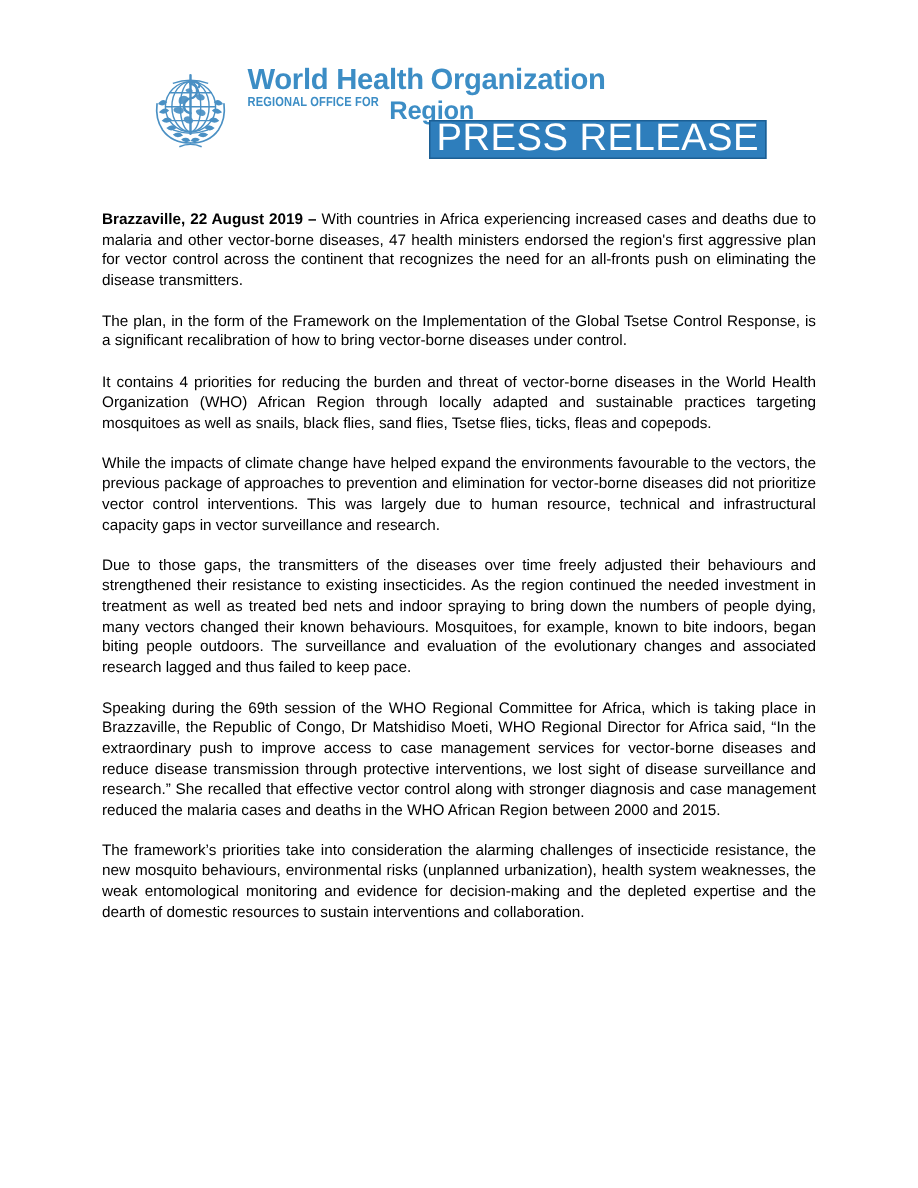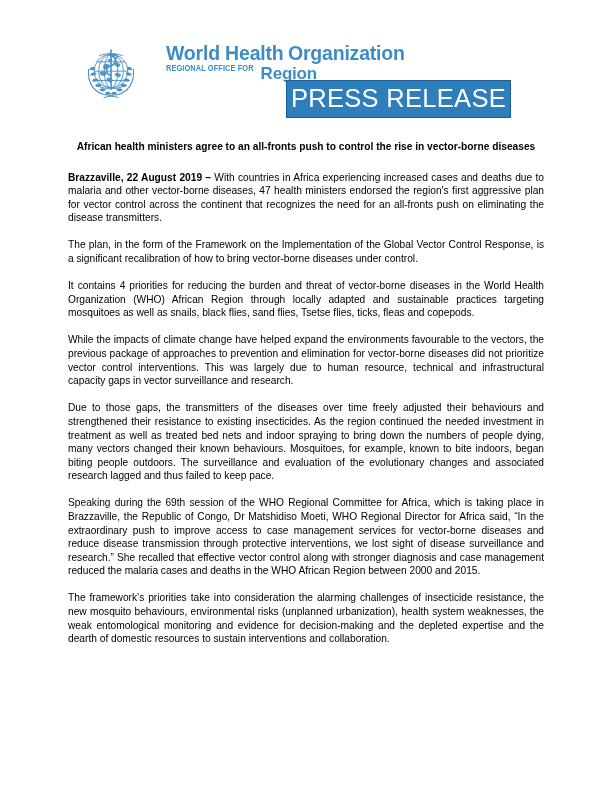--- a/index.html
+++ b/index.html
@@ -27,25 +27,24 @@
   .header {
     position: absolute;
     left: 0;
     top: 0;
     width: 612px;
     height: 134px;
   }
 
   .logo-block {
     position: absolute;
-    left: 80px;
+    left: 96px;
     top: 40px;
     display: flex;
     align-items: flex-start;
-    gap: 17px;
   }
   .emblem {
     width: 62px;
     height: 62px;
     flex: 0 0 auto;
     margin-top: 2px;
   }
   .logo-text {
     margin-left: 7px;
     padding-top: 3px;
@@ -84,21 +83,21 @@
     color: #3C8DC5;
     margin-left: 7px;
     letter-spacing: -0.2px;
   }
 
   .press-banner {
     position: absolute;
     left: 286px;
     top: 80px;
     width: 225px;
-    height: 38px;
+    height: 26px;
     background: #2E7EBC;
     border: 1px solid #1C5F94;
     box-sizing: border-box;
     display: flex;
     align-items: center;
     justify-content: center;
   }
   .press-banner-text {
     color: #ffffff;
     font-size: 25.5px;
@@ -207,25 +206,24 @@
     </div>
 
     <div class="press-banner">
       <span class="press-banner-text">PRESS RELEASE</span>
     </div>
 
   </div>
 
   <div class="content">
 
-    <h1 class="headline">African health ministers agree to an all-fronts push to control the rise in vector-borne diseases</h1>
 
     <p class="para"><span class="dateline">Brazzaville, 22 August 2019 –</span><span> With countries in Africa experiencing increased cases and deaths due to malaria and other vector-borne diseases, 47 health ministers endorsed the region's first aggressive plan for vector control across the continent that recognizes the need for an all-fronts push on eliminating the disease transmitters.</span></p>
 
-    <p class="para">The plan, in the form of the Framework on the Implementation of the Global Vector Control Response, is a significant recalibration of how to bring vector-borne diseases under control.</p>
+    <p class="para">The plan, in the form of the Framework on the Implementation of the Global Tsetse Control Response, is a significant recalibration of how to bring vector-borne diseases under control.</p>
     <p class="para">It contains 4 priorities for reducing the burden and threat of vector-borne diseases in the World Health Organization (WHO) African Region through locally adapted and sustainable practices targeting mosquitoes as well as snails, black flies, sand flies, Tsetse flies, ticks, fleas and copepods.</p>
     <p class="para">While the impacts of climate change have helped expand the environments favourable to the vectors, the previous package of approaches to prevention and elimination for vector-borne diseases did not prioritize vector control interventions. This was largely due to human resource, technical and infrastructural capacity gaps in vector surveillance and research.</p>
     <p class="para">Due to those gaps, the transmitters of the diseases over time freely adjusted their behaviours and strengthened their resistance to existing insecticides. As the region continued the needed investment in treatment as well as treated bed nets and indoor spraying to bring down the numbers of people dying, many vectors changed their known behaviours. Mosquitoes, for example, known to bite indoors, began biting people outdoors. The surveillance and evaluation of the evolutionary changes and associated research lagged and thus failed to keep pace.</p>
     <p class="para">Speaking during the 69th session of the WHO Regional Committee for Africa, which is taking place in Brazzaville, the Republic of Congo, Dr Matshidiso Moeti, WHO Regional Director for Africa said, “In the extraordinary push to improve access to case management services for vector-borne diseases and reduce disease transmission through protective interventions, we lost sight of disease surveillance and research.” She recalled that effective vector control along with stronger diagnosis and case management reduced the malaria cases and deaths in the WHO African Region between 2000 and 2015.</p>
     <p class="para">The framework’s priorities take into consideration the alarming challenges of insecticide resistance, the new mosquito behaviours, environmental risks (unplanned urbanization), health system weaknesses, the weak entomological monitoring and evidence for decision-making and the depleted expertise and the dearth of domestic resources to sustain interventions and collaboration.</p>
 
   </div>
 
 </div>
 

